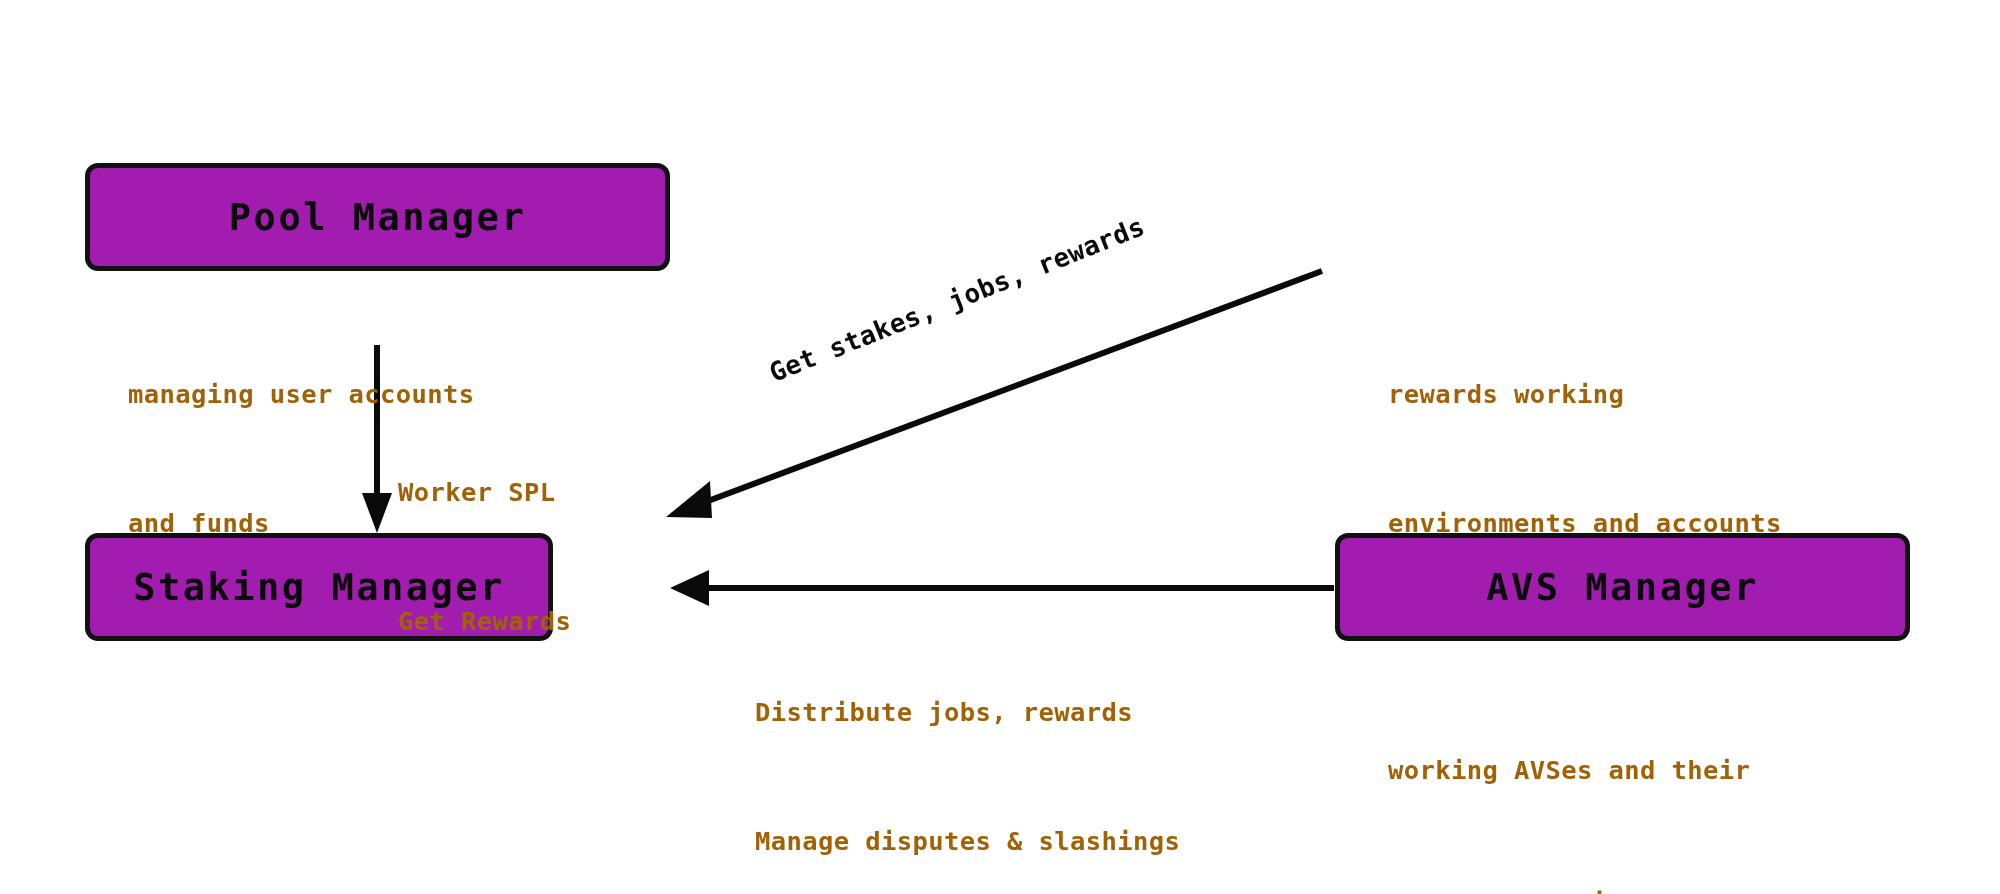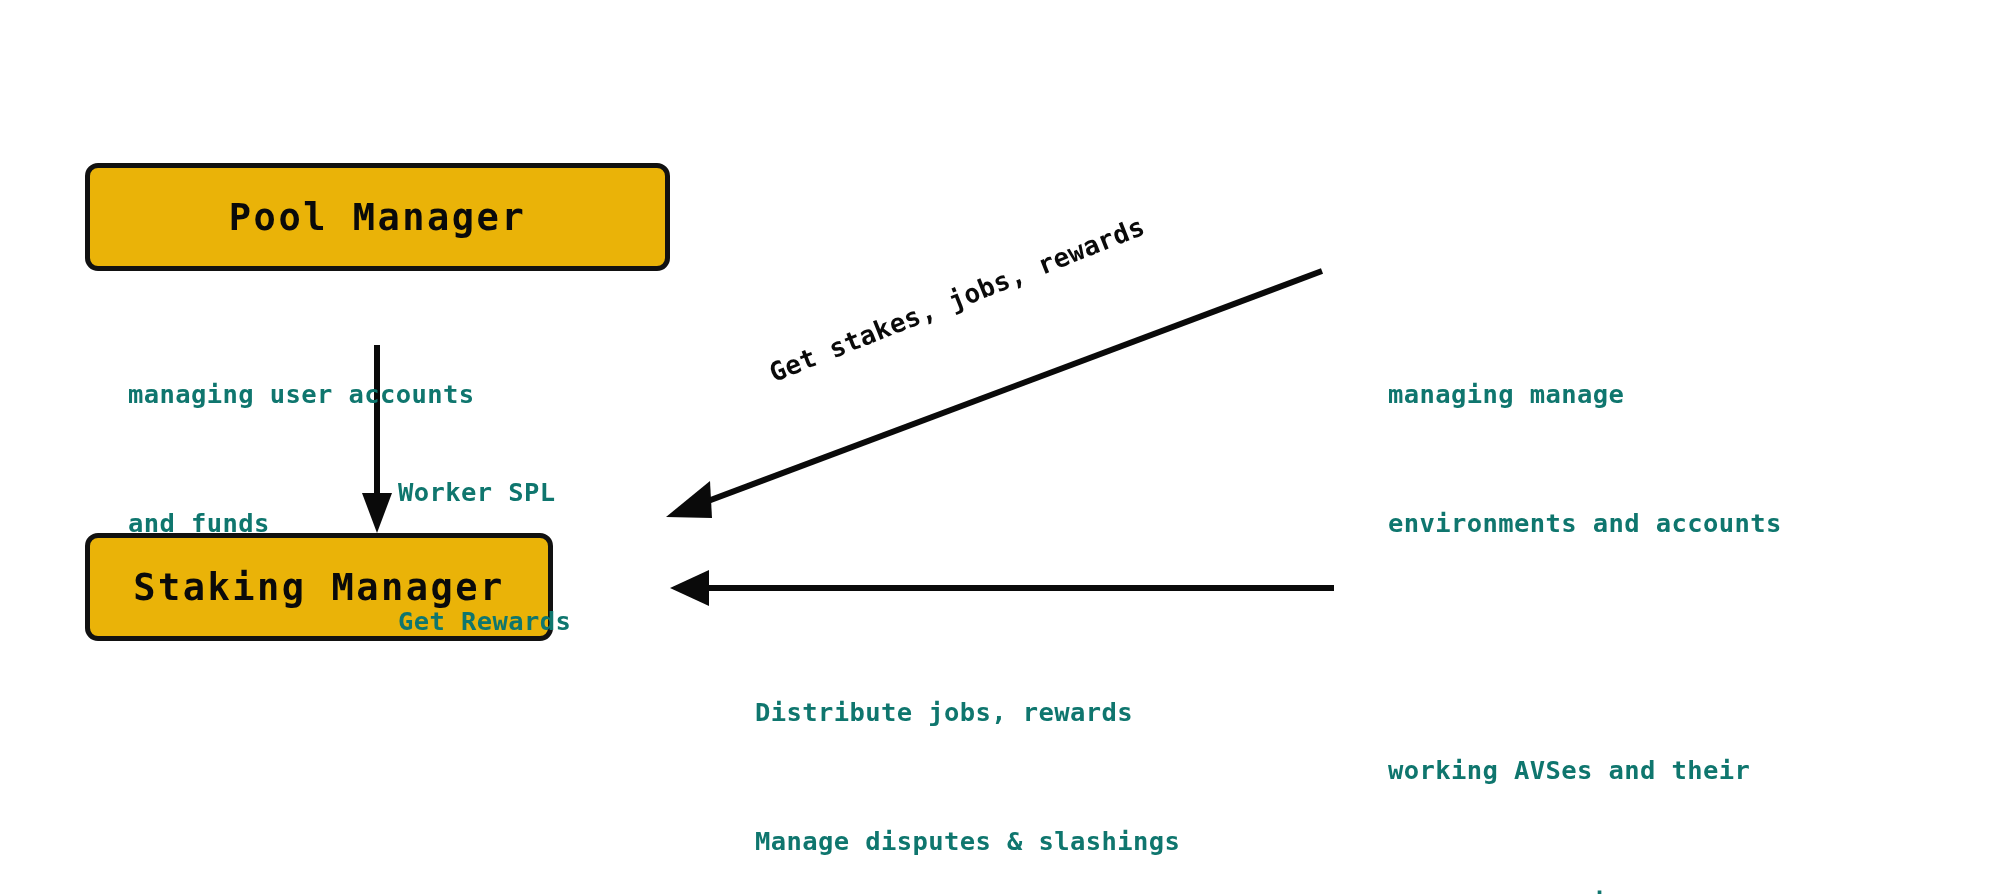--- a/index.html
+++ b/index.html
@@ -16,21 +16,21 @@
     width: 2000px;
     height: 894px;
     background: #ffffff;
     overflow: hidden;
   }
 
   
   .node-box {
     position: absolute;
     box-sizing: border-box;
-    background: #eab308;
+    background: #a21caf;
     border: 5px solid #111111;
     border-radius: 13px;
     display: flex;
     align-items: center;
     justify-content: center;
   }
   .node-label {
     font-family: "DejaVu Sans Mono", "Liberation Mono", monospace;
     font-size: 37px;
     font-weight: 700;
@@ -44,21 +44,21 @@
   #box-worker    { left: 1335px; top: 163px; width: 575px; height: 108px; }
   #box-staking   { left: 85px;   top: 533px; width: 468px; height: 108px; }
   #box-avs       { left: 1335px; top: 533px; width: 575px; height: 108px; }
 
   
   .caption {
     position: absolute;
     font-family: "DejaVu Sans Mono", "Liberation Mono", monospace;
     font-size: 25.5px;
     font-weight: 700;
-    color: #0f766e;
+    color: #a16207;
     line-height: 43px;
     white-space: pre;
     letter-spacing: 0.4px;
   }
 
   #cap-pool     { left: 128px;  top: 287px; }
   #cap-worker   { left: 1388px; top: 287px; }
   #cap-avs      { left: 1388px; top: 663px; }
   #cap-stake    { left: 398px;  top: 385px; }
   #cap-dist     { left: 755px;  top: 605px; }
@@ -115,28 +115,31 @@
 
   <div class="node-box" id="box-pool">
     <span class="node-label">Pool Manager</span>
   </div>
 
 
   <div class="node-box" id="box-staking">
     <span class="node-label">Staking Manager</span>
   </div>
 
+  <div class="node-box" id="box-avs">
+    <span class="node-label">AVS Manager</span>
+  </div>
 
   <div class="caption" id="cap-pool">
     <span class="line">managing user accounts</span>
     <span class="line">and funds</span>
   </div>
 
   <div class="caption" id="cap-worker">
-    <span class="line">managing manage</span>
+    <span class="line">rewards working</span>
     <span class="line">environments and accounts</span>
   </div>
 
   <div class="caption" id="cap-avs">
     <span class="line">working AVSes and their</span>
     <span class="line">escrow accounts</span>
   </div>
 
   <div class="caption" id="cap-stake">
     <span class="line">Worker SPL</span>

